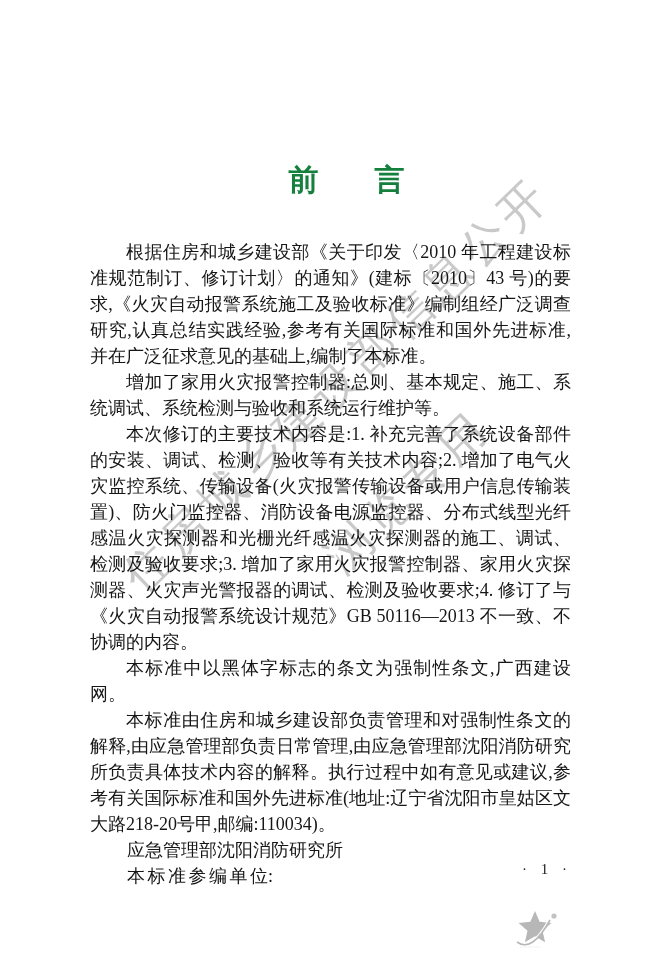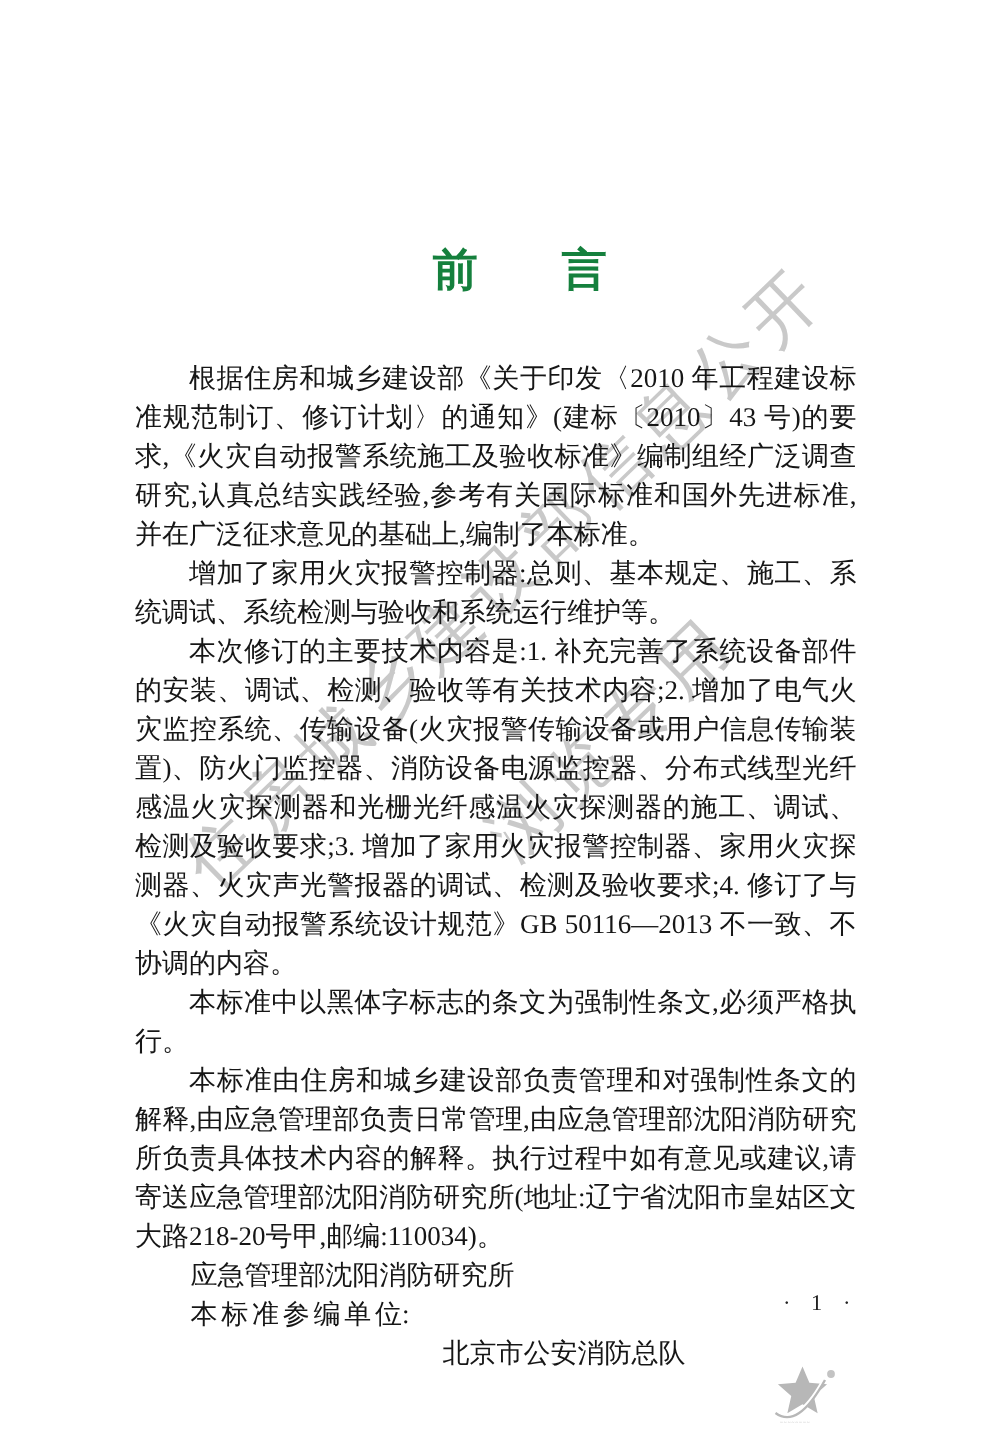--- a/index.html
+++ b/index.html
@@ -103,32 +103,28 @@
 
   <div class="wm wm1">住房城乡建设部信息公开</div>
   <div class="wm wm2">浏览专用</div>
 
   <h1 class="title">前 言</h1>
 
   <div class="content">
     <p>根据住房和城乡建设部《关于印发〈2010 年工程建设标准规范制订、修订计划〉的通知》(建标〔2010〕43 号)的要求,《火灾自动报警系统施工及验收标准》编制组经广泛调查研究,认真总结实践经验,参考有关国际标准和国外先进标准,并在广泛征求意见的基础上,编制了本标准。</p>
     <p>增加了家用火灾报警控制器:总则、基本规定、施工、系统调试、系统检测与验收和系统运行维护等。</p>
     <p>本次修订的主要技术内容是:1. 补充完善了系统设备部件的安装、调试、检测、验收等有关技术内容;2. 增加了电气火灾监控系统、传输设备(火灾报警传输设备或用户信息传输装置)、防火门监控器、消防设备电源监控器、分布式线型光纤感温火灾探测器和光栅光纤感温火灾探测器的施工、调试、检测及验收要求;3. 增加了家用火灾报警控制器、家用火灾探测器、火灾声光警报器的调试、检测及验收要求;4. 修订了与《火灾自动报警系统设计规范》GB 50116—2013 不一致、不协调的内容。</p>
-    <p>本标准中以黑体字标志的条文为强制性条文,必须严格执行。</p>
-    <p>本标准由住房和城乡建设部负责管理和对强制性条文的解释,由应急管理部负责日常管理,由应急管理部沈阳消防研究所负责具体技术内容的解释。执行过程中如有意见或建议,请寄送应急管理部沈阳消防研究所(地址:辽宁省沈阳市皇姑区文大路218-20号甲,邮编:110034)。</p>
+    <p>本标准中以黑体字标志的条文为强制性条文,广西建设网。</p>
+    <p>本标准由住房和城乡建设部负责管理和对强制性条文的解释,由应急管理部负责日常管理,由应急管理部沈阳消防研究所负责具体技术内容的解释。执行过程中如有意见或建议,参考有关国际标准和国外先进标准(地址:辽宁省沈阳市皇姑区文大路218-20号甲,邮编:110034)。</p>
 
     <div class="editor-row">
       <span class="editor-value">应急管理部沈阳消防研究所</span>
     </div>
     <div class="editor-row">
       <span class="editor-label">本 标 准 参 编 单 位:</span>
-    </div>
-    <div class="editor-row">
-      <span class="editor-label"></span>
-      <span class="editor-value">北京市公安消防总队</span>
     </div>
   </div>
 
   <div class="pageno">· 1 ·</div>
 
   <div class="footer-logo">
     <svg class="logo-mark" width="44" height="44" viewBox="0 0 44 44">
       <path d="M21 3 L25.6 13.8 L37.4 14.9 L28.5 22.7 L31.1 34.2 L21 28.2 L10.9 34.2 L13.5 22.7 L4.6 14.9 L16.4 13.8 Z" fill="#b7b7b7"></path>
       <path d="M2 32 Q17 44 34 14" stroke="#ffffff" stroke-width="2.4" fill="none"></path>
       <path d="M3 34 Q18 45 36 12" stroke="#b7b7b7" stroke-width="1.6" fill="none"></path>

